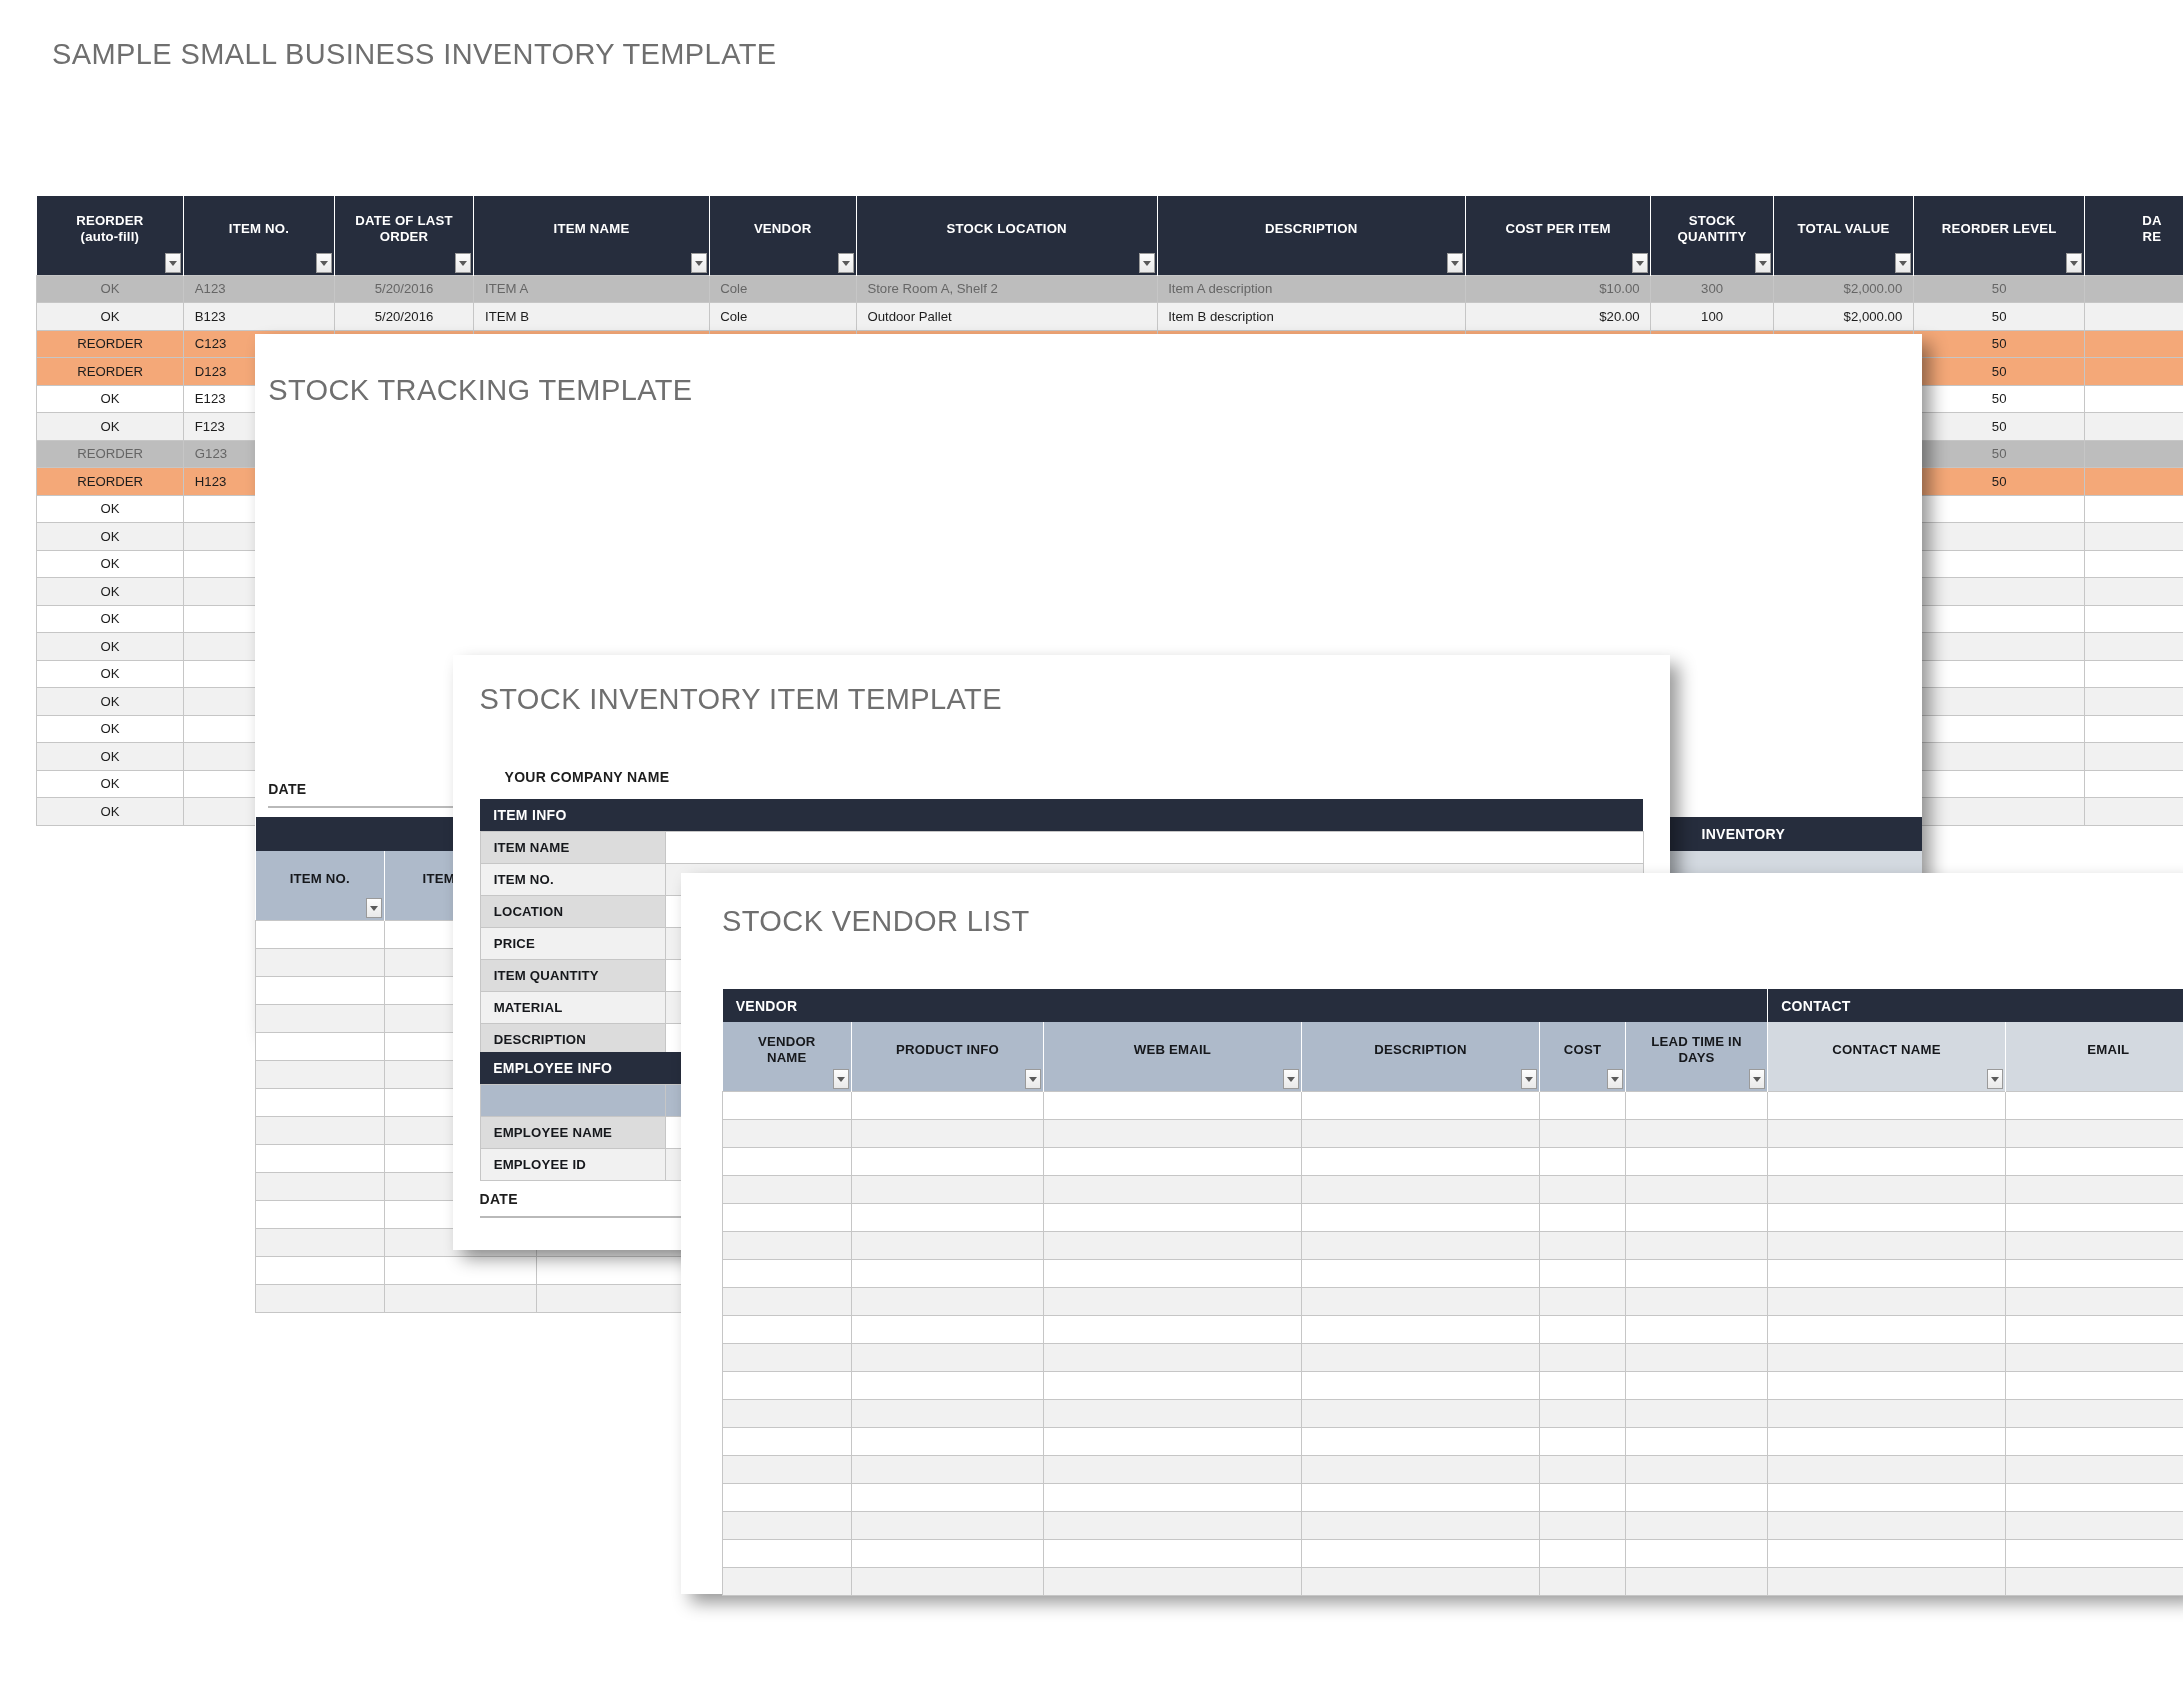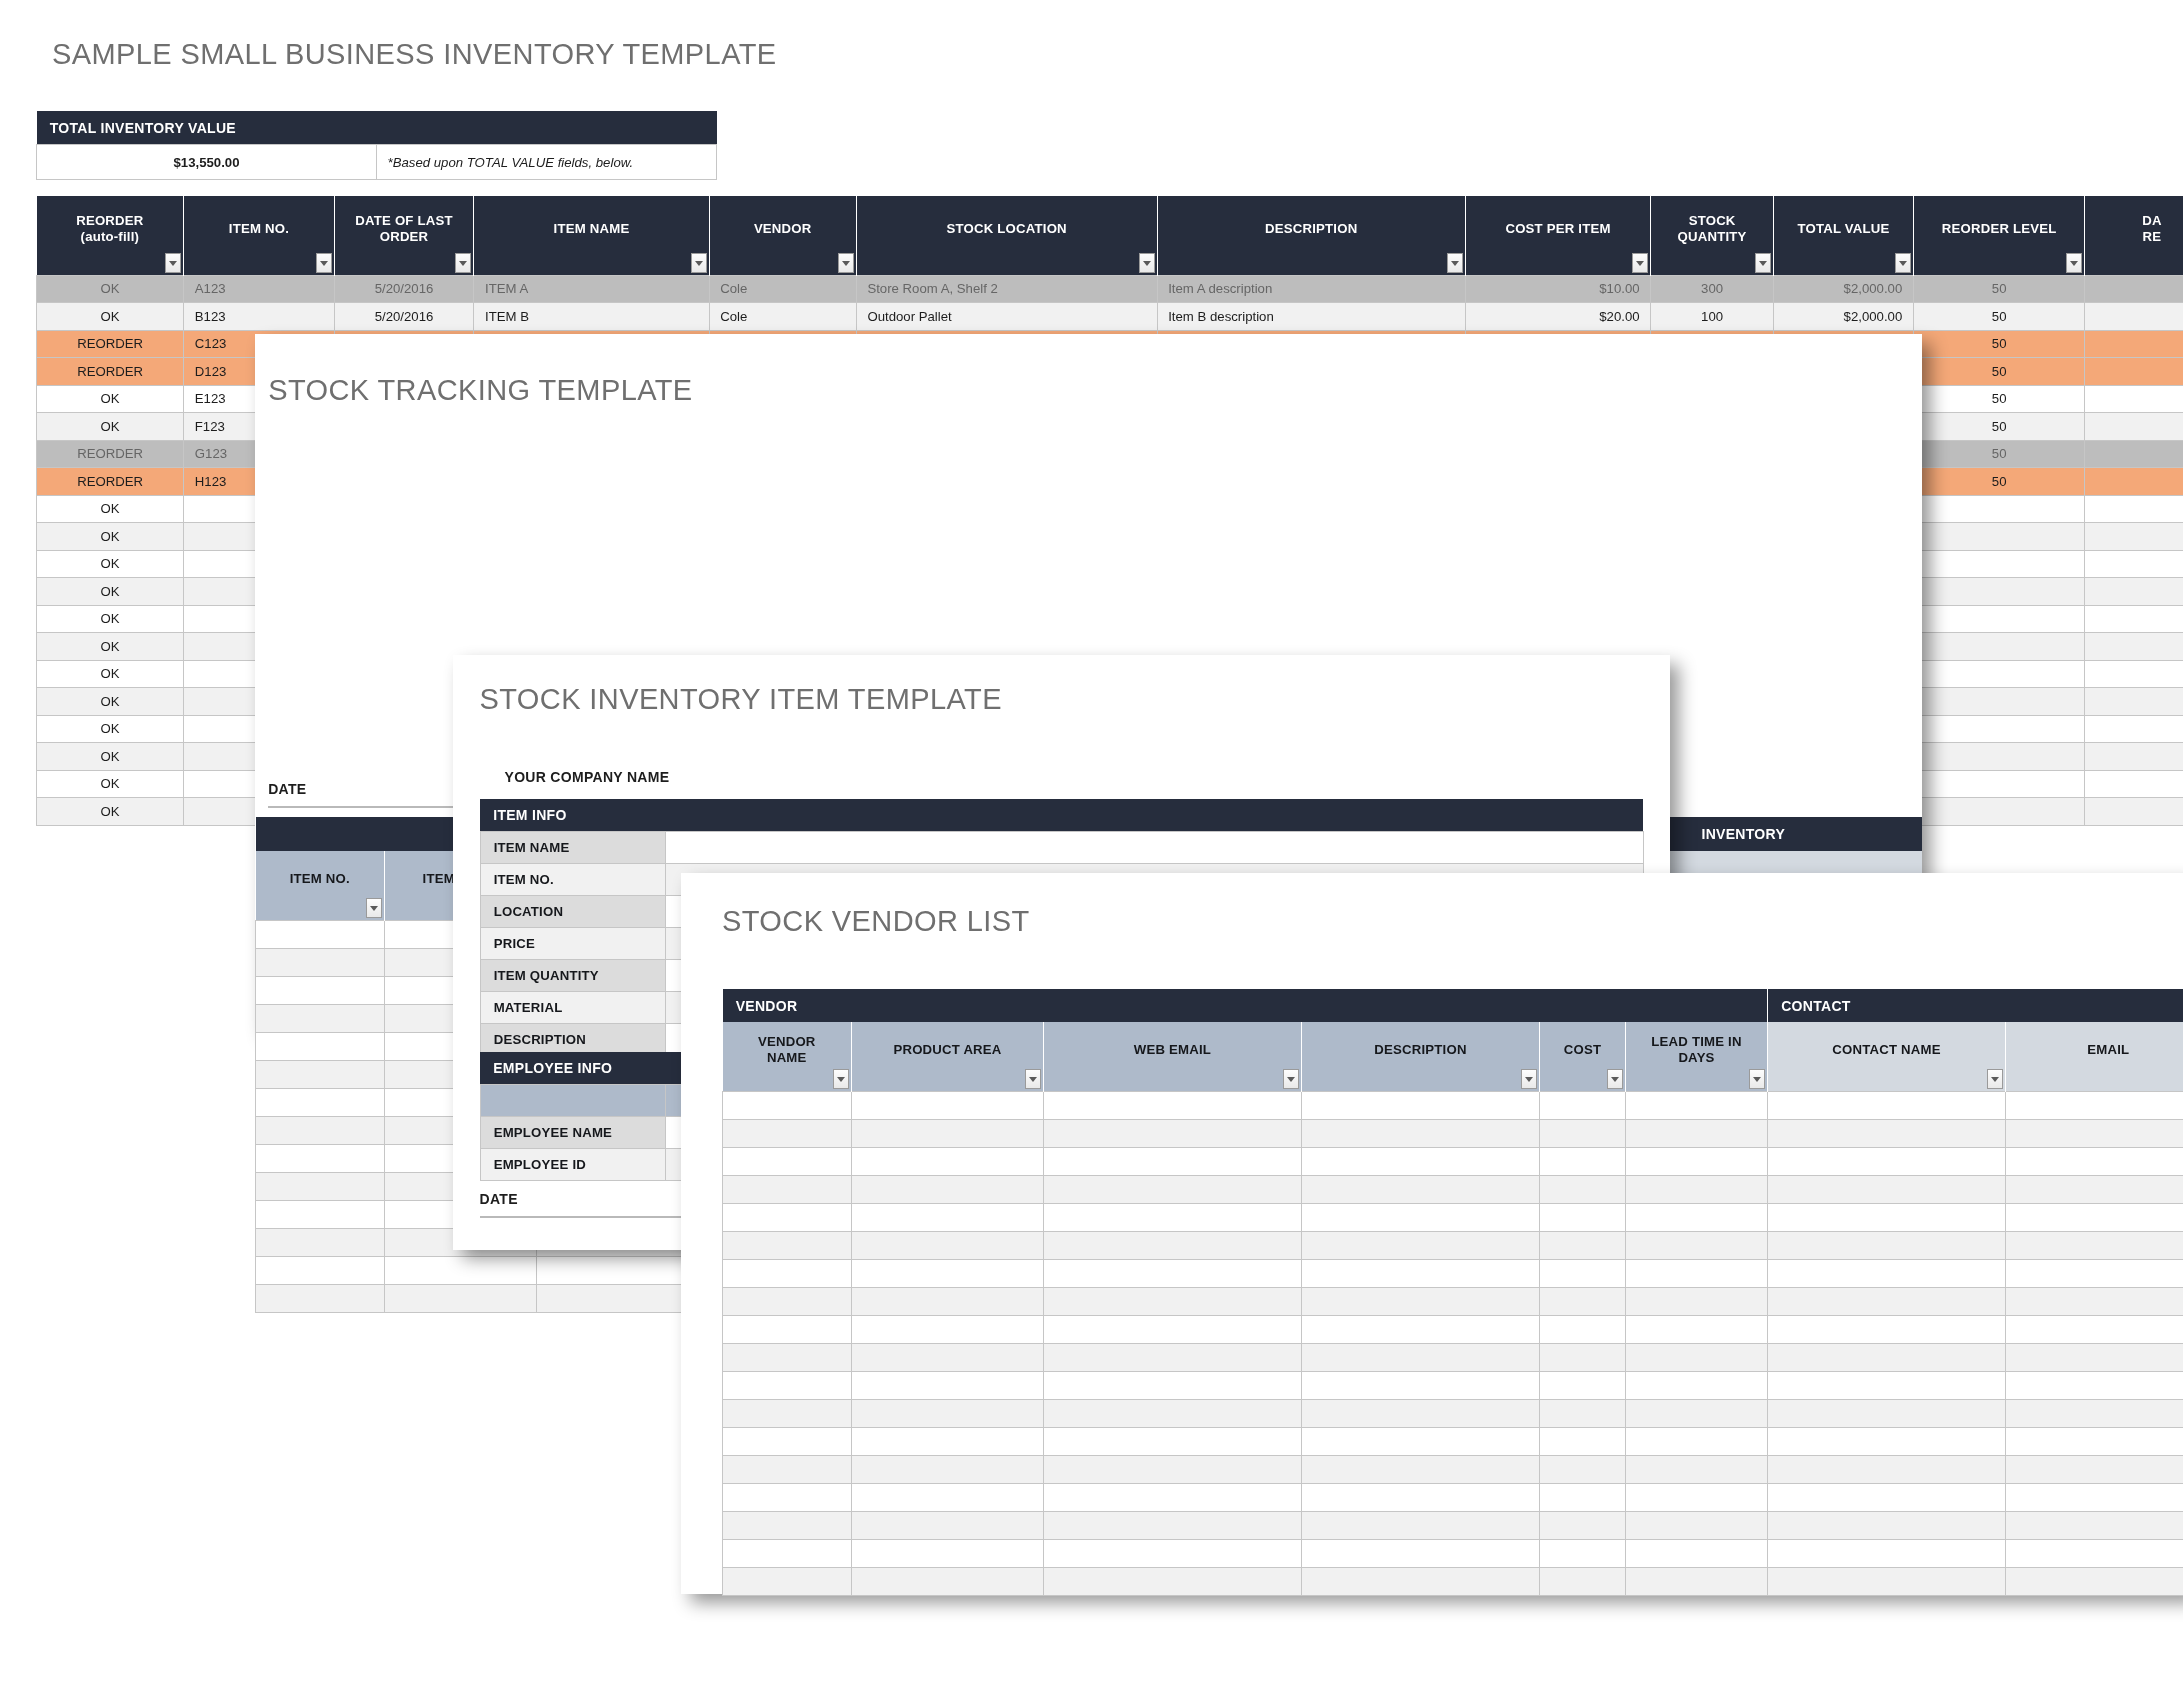--- a/index.html
+++ b/index.html
@@ -69,31 +69,20 @@
   .lbl.alt{background:#f1f1f1;}
   .blankline{border-bottom:2px solid #b9b9b9;}
 </style>
 </head>
 <body>
 
 <div class="card" style="left:0px;top:0px;width:2190px;height:959px;box-shadow:none;">
 
   <div class="title" style="position:absolute;left:52px;top:38px;">SAMPLE SMALL BUSINESS INVENTORY TEMPLATE</div>
 
-  <table style="position:absolute;left:36px;top:111px;width:681px;">
-    <tbody>
-        <tr>
-      <td class="dark dark-left" colspan="2" style="height:33px;">TOTAL INVENTORY VALUE</td>
-    </tr>
-    <tr>
-      <td class="cell c-c" style="width:142px;height:34px;font-weight:bold;">$13,550.00</td>
-      <td class="cell c-l" style="font-style:italic;">*Based upon TOTAL VALUE fields, below.</td>
-    </tr>
-  </tbody>
-    </table>
 
   <table style="position:absolute;left:36px;top:196px;width:2183px;">
     <colgroup>
       <col style="width:139px">
         <col style="width:142px">
         <col style="width:132px">
       <col style="width:222px">
         <col style="width:139px">
         <col style="width:284px">
       <col style="width:291px">
@@ -793,21 +782,21 @@
         <th class="dark dark-left" colspan="6" style="border-right:1.3px solid #ffffff;">VENDOR</th>
         <th class="dark dark-left" colspan="2">CONTACT</th>
       </tr>
       <tr style="height:69px;">
         <th class="bhdr">
           <span>VENDOR</span><br>
           <span>NAME</span>
           <span class="fbtn"></span>
         </th>
         <th class="bhdr">
-          <span>PRODUCT AREA</span>
+          <span>PRODUCT INFO</span>
           <span class="fbtn"></span>
         </th>
         <th class="bhdr">
           <span>WEB EMAIL</span>
           <span class="fbtn"></span>
         </th>
         <th class="bhdr">
           <span>DESCRIPTION</span>
           <span class="fbtn"></span>
         </th>

